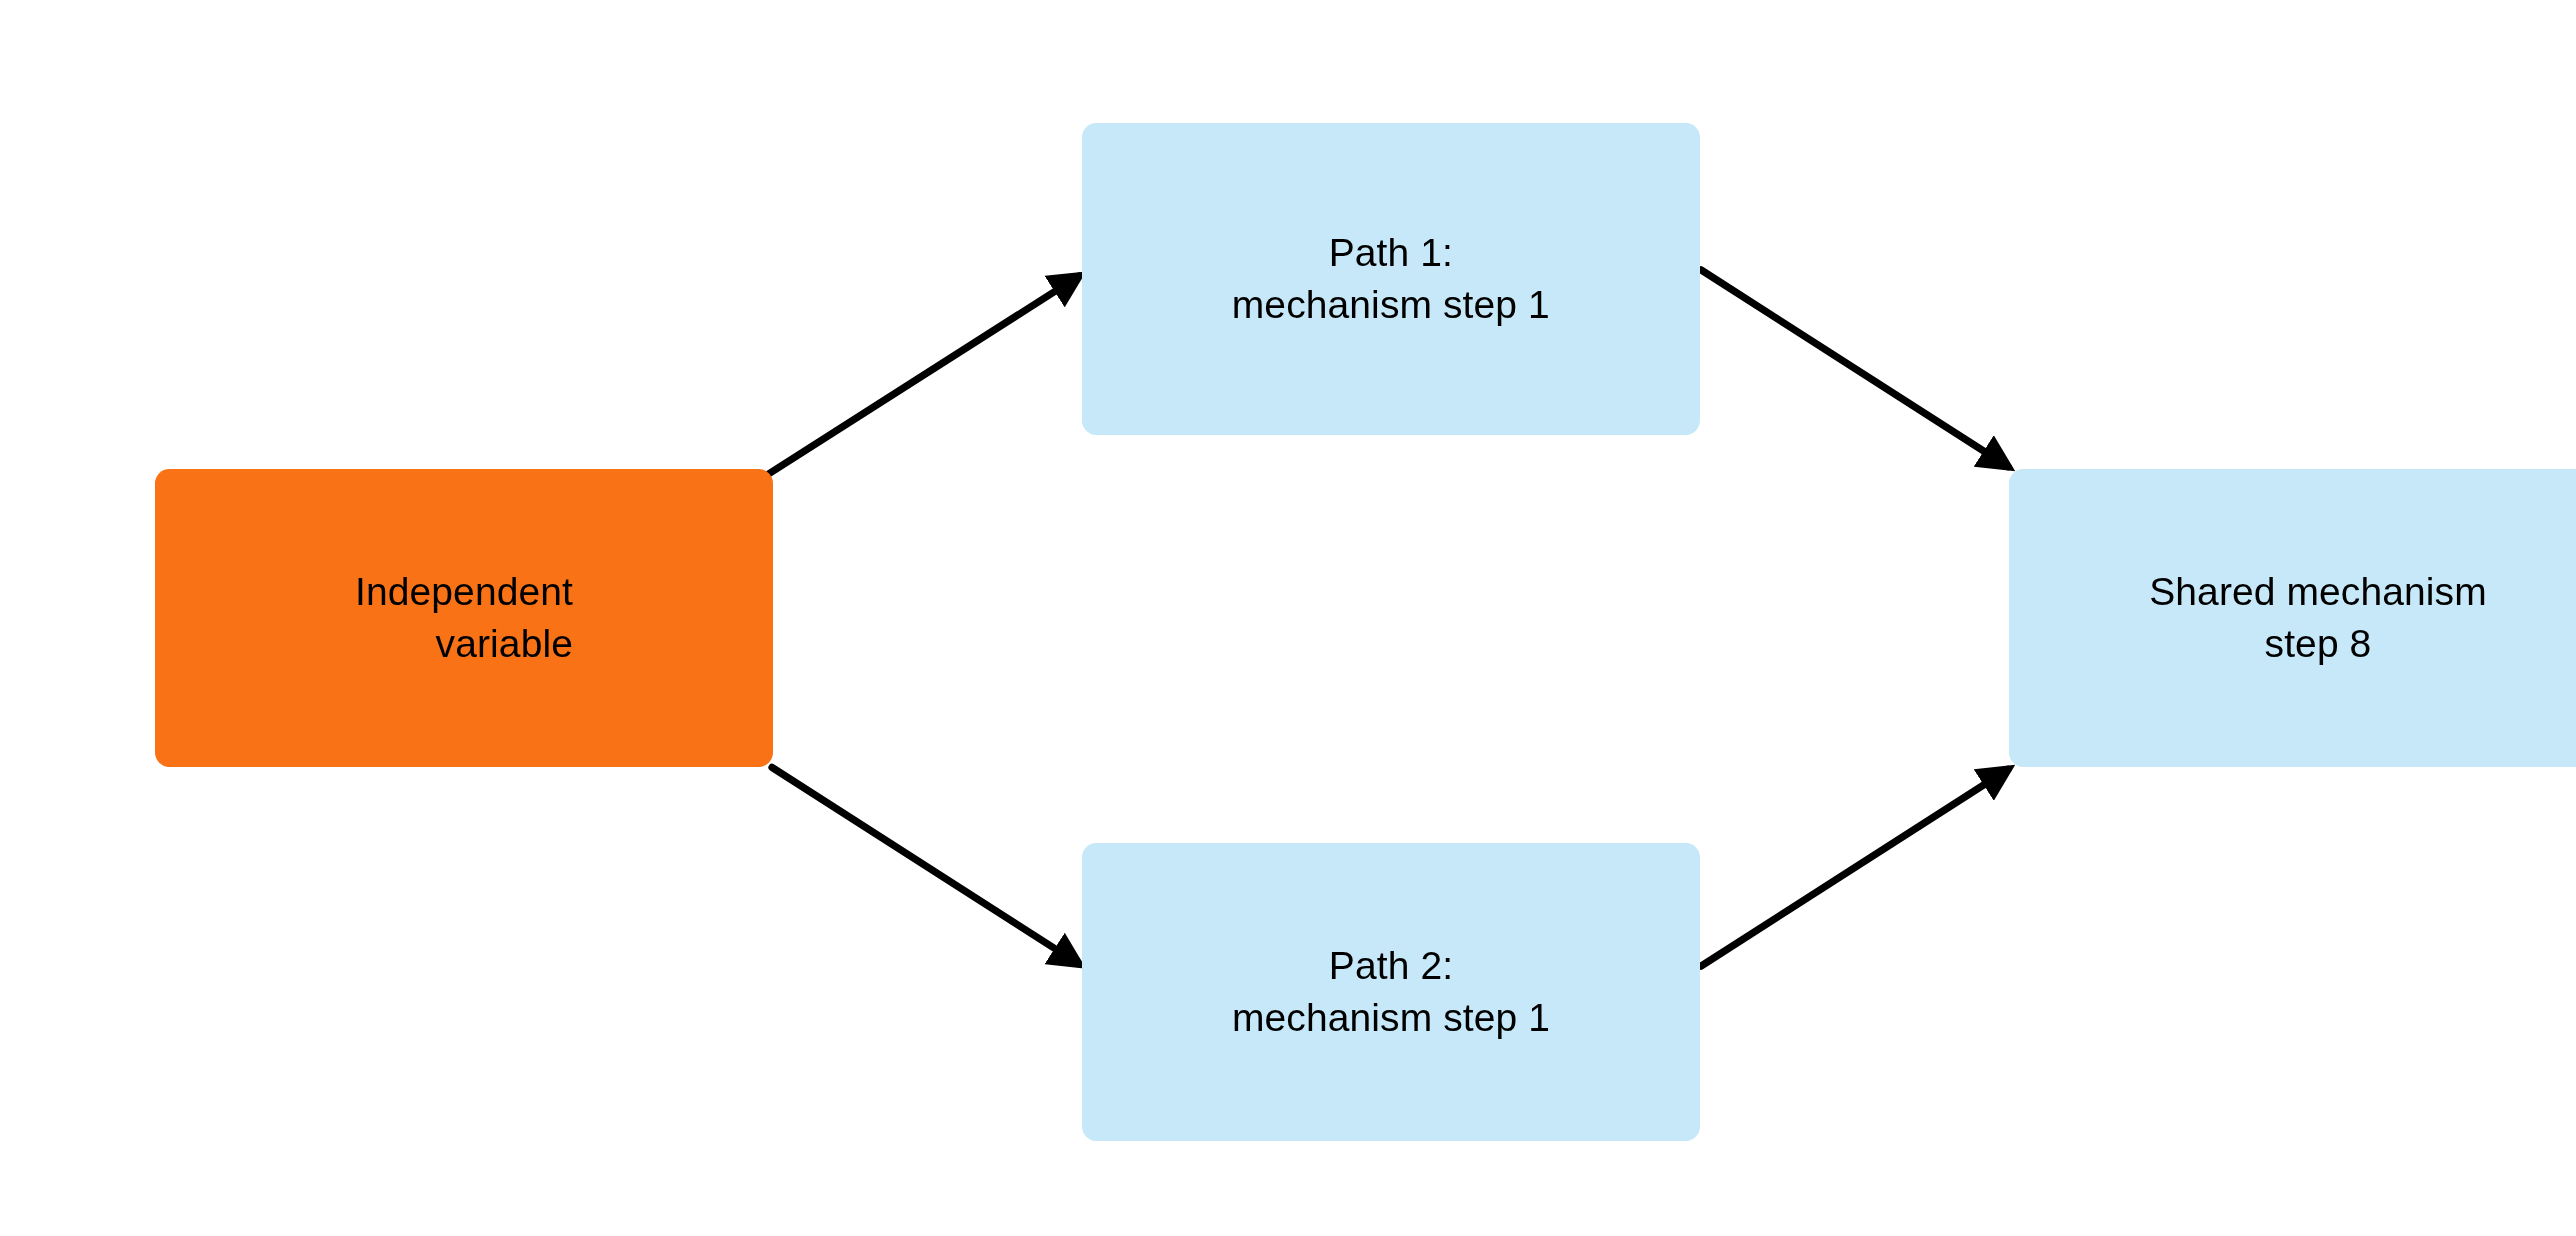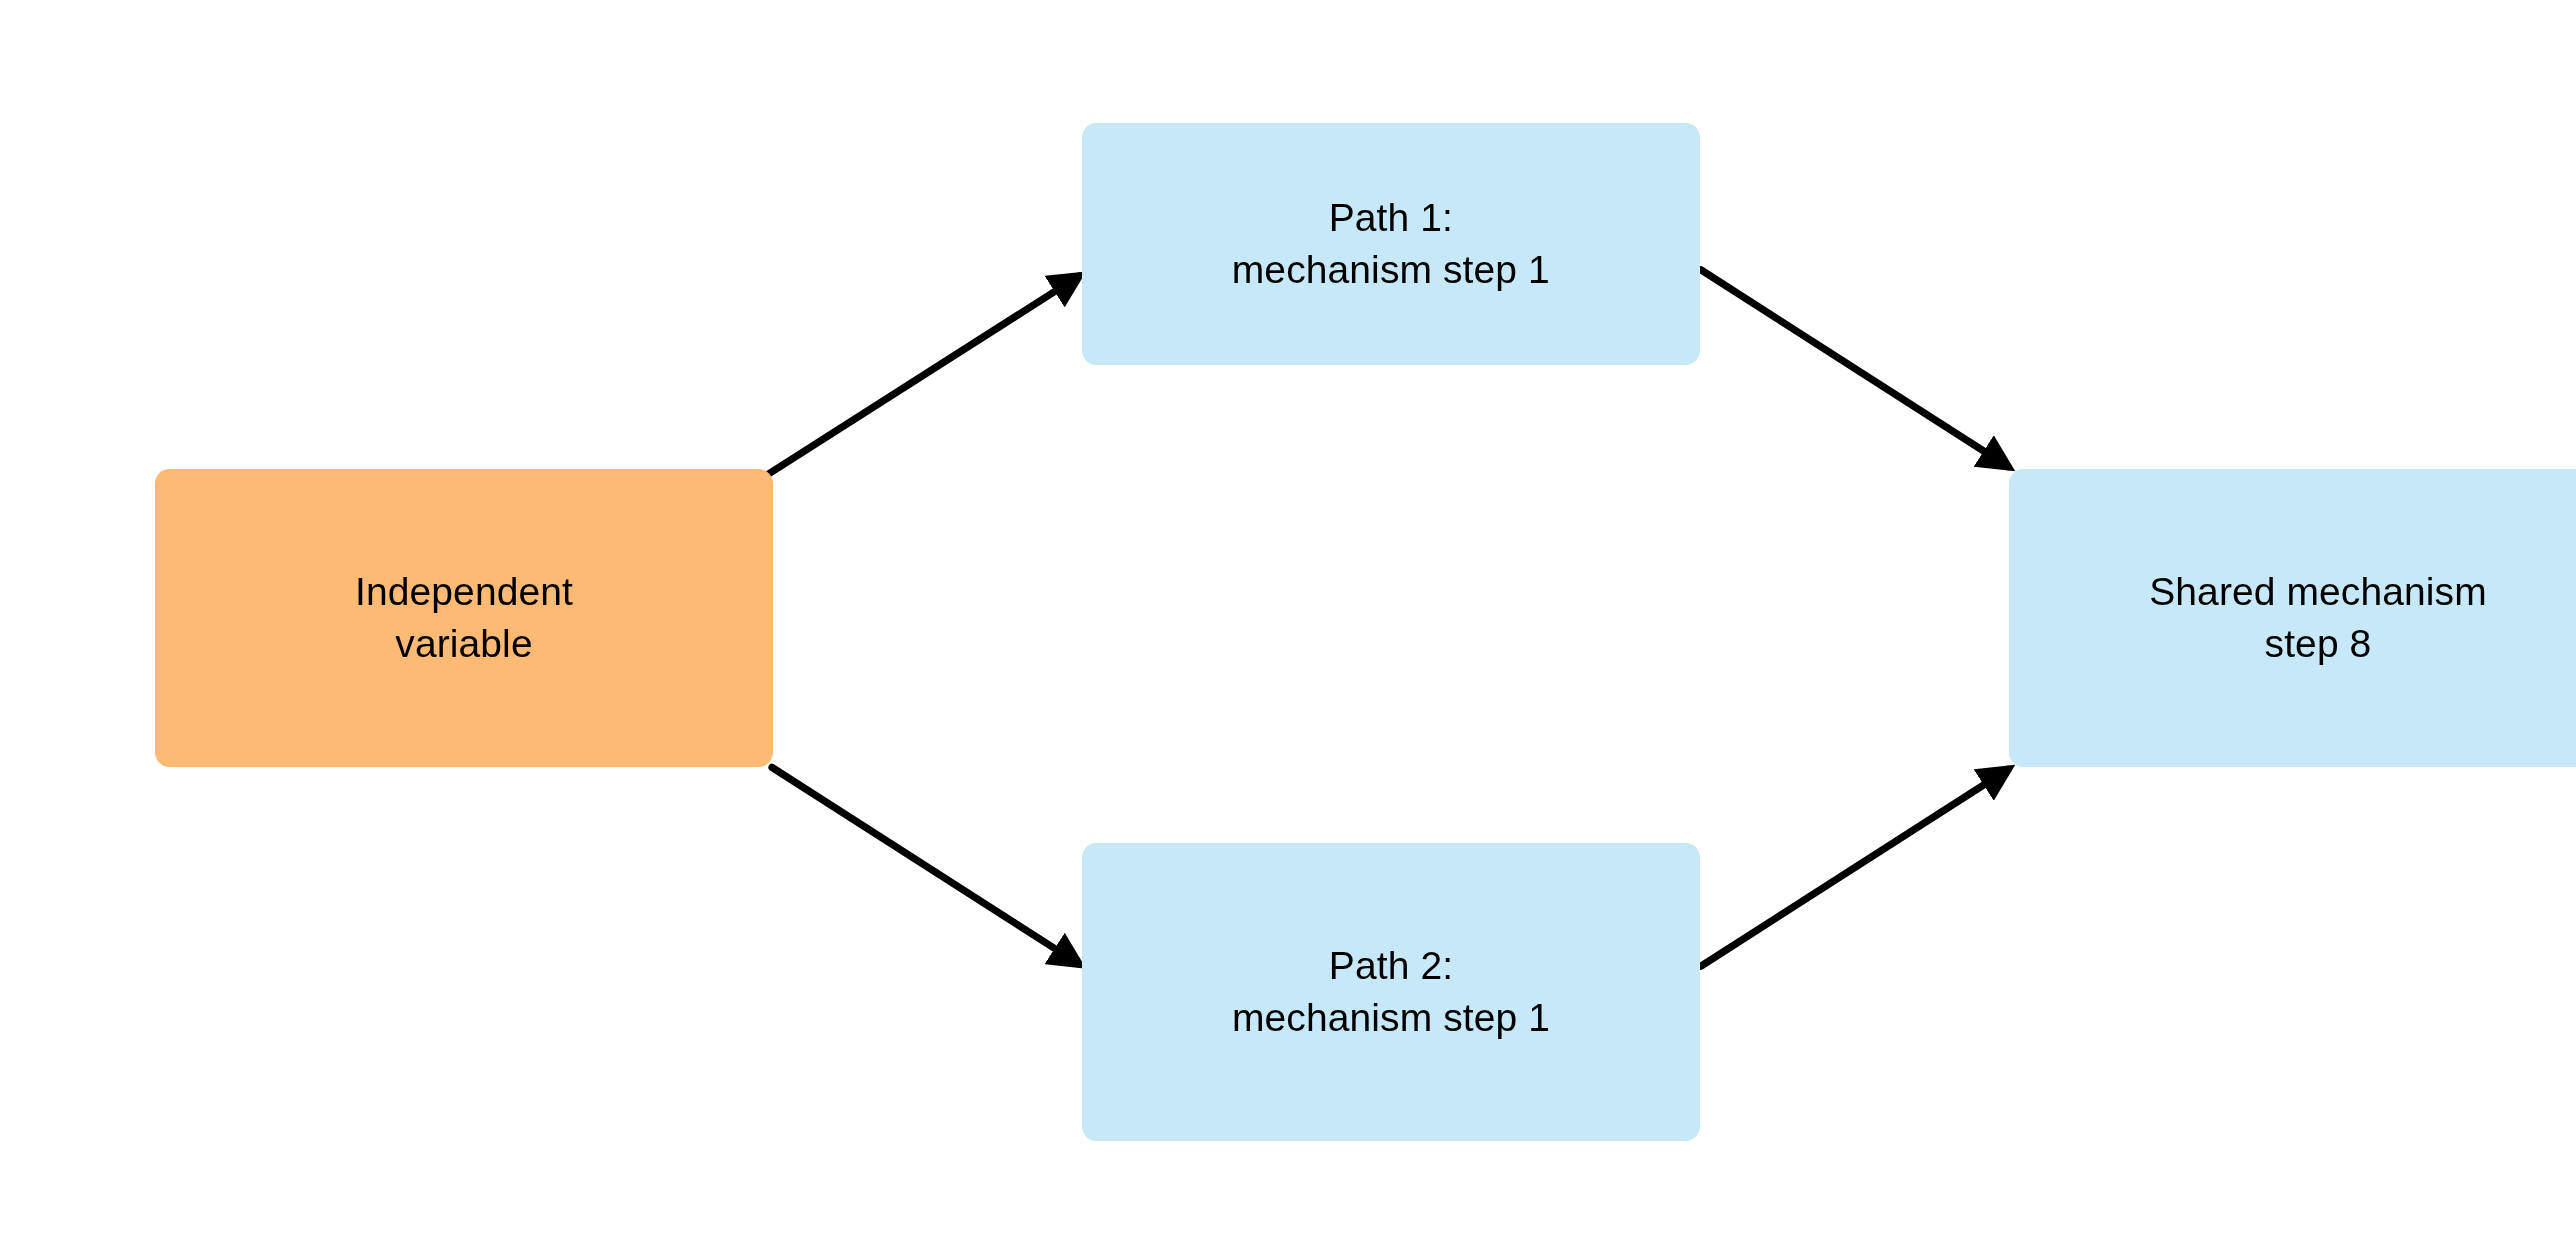--- a/index.html
+++ b/index.html
@@ -33,21 +33,21 @@
     box-sizing: border-box;
     padding: 5.2px 12.4px;
   }
   .node-label {
     font-size: 39px;
     line-height: 1.34;
     color: #000000;
     white-space: pre-line;
     letter-spacing: 0.1px;
   }
-  .node-primary { background: #fdba74; }
+  .node-primary { background: #f97316; text-align: right; }
   .node-secondary { background: #C6E8F8; }
 </style>
 </head>
 <body>
 
 <div id="canvas" style="background: rgb(255, 255, 255);">
 
   <svg id="edge-layer" viewBox="0 0 7200 2400">
     <defs>
       <marker id="arrowhead" markerWidth="5.2" markerHeight="5.2" refX="4.0" refY="2.6" orient="auto" markerUnits="strokeWidth">
@@ -59,21 +59,21 @@
     <line class="edge-line" id="svg-edge-2" stroke="#000000" stroke-width="14" stroke-linecap="round" marker-end="url(#arrowhead)" x1="3302" y1="524" x2="3898" y2="906"></line>
     <line class="edge-line" id="svg-edge-3" stroke="#000000" stroke-width="14" stroke-linecap="round" marker-end="url(#arrowhead)" x1="3302" y1="1876" x2="3898" y2="1494"></line>
     <line class="edge-line" id="svg-edge-4" stroke="#000000" stroke-width="14" stroke-linecap="round" marker-end="url(#arrowhead)" x1="5090" y1="1198" x2="5696" y2="1198"></line>
   </svg>
 
   <div class="node node-primary" id="node-0" style="left: 155px; top: 469px; width: 618px; height: 298px;">
     <span class="node-label">Independent
 variable</span>
   </div>
 
-  <div class="node node-secondary" id="node-1" style="left: 1082px; top: 123px; width: 618px; height: 242px; padding-left: 12px;">
+  <div class="node node-secondary" id="node-1" style="left: 1082px; top: 123px; width: 618px; height: 312px; padding-left: 12px;">
     <span class="node-label">Path 1:
 mechanism step 1</span>
   </div>
 
   <div class="node node-secondary" id="node-2" style="left: 1082px; top: 817px; width: 618px; height: 298px; margin-top: 26px;">
     <span class="node-label">Path 2:
 mechanism step 1</span>
   </div>
 
   <div class="node node-secondary" id="node-3" style="left: 2009px; top: 469px; width: 618px; height: 298px;">

